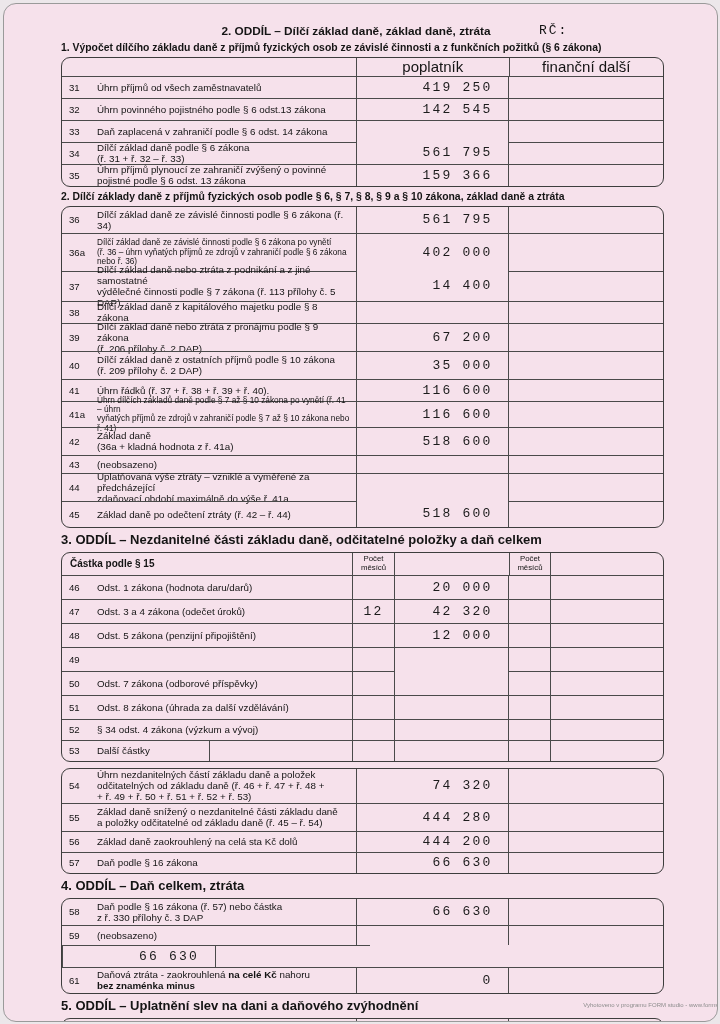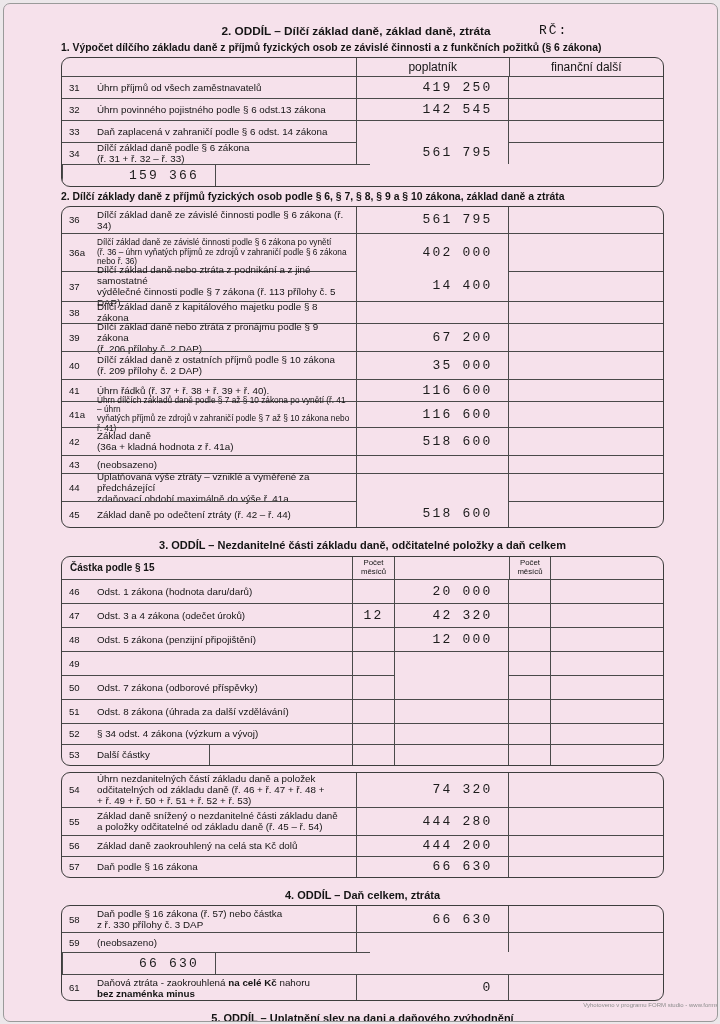--- a/index.html
+++ b/index.html
@@ -1,27 +1,27 @@
 <!DOCTYPE html>
 <html style="--bg: #f6e1eb; --line: #4a4a4a; --frame: #3d3d3d;"><head>
 <meta charset="utf-8">
 <style>
   html,body{margin:0;padding:0;background:#ece7ea;}
   .page{
     position:relative;width:713px;height:1017px;margin:3px;
     background:var(--bg,#f6e1eb);
-    border:1.5px solid #9a9a9a;border-radius:7px;overflow:hidden;
+    border:1.5px solid #9a9a9a;border-radius:13px;overflow:hidden;
     font-family:"Liberation Sans",sans-serif;color:#141414;
   }
   .content{position:relative;padding:20px 0 0 57px;width:603px;}
   .page-title{font-weight:bold;font-size:11.8px;text-align:center;width:470px;margin-left:60px;}
   .rc{position:absolute;left:535px;top:19px;font-family:"Liberation Mono",monospace;
       font-size:13px;letter-spacing:2px;}
   .sec-heading{font-weight:bold;font-size:10.4px;margin:4px 0 3px 0;line-height:1.15;}
-  .sec-heading.center{text-align:center;font-size:11px;margin:11px 0 4px 0;}
+  .sec-heading.center{text-align:left;font-size:13px;margin:5px 0 4px 0;}
   .tbl{border:1.7px solid var(--frame,#3d3d3d);border-radius:9px;overflow:hidden;background:transparent;}
   .tbl + .tbl{margin-top:6px;}
   .row{display:flex;width:100%;}
   .cell{box-sizing:border-box;}
   .row:not(:first-child) .cell{border-top:1px solid var(--line,#4a4a4a);}
   .cell.nt{border-top:none !important;}
   
   .c-label{width:295px;display:flex;align-items:center;}
   .c-val{width:153px;border-left:1px solid var(--line,#4a4a4a);}
   .c-fu{width:155px;border-left:1px solid var(--line,#4a4a4a);}
@@ -31,21 +31,21 @@
   .c-val3{width:115px;border-left:1px solid var(--line,#4a4a4a);}
   .c-fu3{width:113px;border-left:1px solid var(--line,#4a4a4a);}
   .num{width:27px;padding-left:7px;font-size:9.6px;flex:none;}
   .lab{flex:1;padding:2px 5px 2px 1px;font-size:9.8px;line-height:1.13;white-space:pre-line;}
   .lab.small{font-size:8.3px;}
   .lab b{font-weight:bold;}
   .mono{display:flex;align-items:center;justify-content:flex-end;padding-right:16px;
         font-family:"Liberation Mono",monospace;font-size:13px;letter-spacing:2.2px;
         white-space:nowrap;color:#1c1c1c;}
   .c-mes.mono,.c-mes2.mono{justify-content:center;padding-right:0;}
-  .hdr{display:flex;align-items:center;justify-content:center;font-size:12px;}
+  .hdr{display:flex;align-items:center;justify-content:center;font-size:15px;}
   .hdr.sm{font-size:7.8px;line-height:1.12;text-align:center;white-space:pre-line;}
   .hdr-left{display:flex;align-items:center;padding-left:8px;font-size:10px;font-weight:bold;}
   .lab53{width:112px;padding-left:1px;font-size:9.8px;display:flex;align-items:center;}
   .extra53{flex:1;align-self:stretch;border-left:1px solid var(--line,#4a4a4a);}
   .footer-note{position:absolute;right:-3px;bottom:13px;font-size:6px;color:#8d8d8d;white-space:nowrap;}
 </style>
 </head>
 <body>
 
 <div class="page">
@@ -89,20 +89,25 @@
       <div class="row" style="height:22px">
         <div class="cell c-label">
             <div class="num">34</div>
             <div class="lab">Dílčí základ daně podle § 6 zákona
 (ř. 31 + ř. 32 – ř. 33)</div>
           </div>
         <div class="cell c-val mono nt">561 795</div>
         <div class="cell c-fu mono"></div>
       </div>
       <div class="row" style="height:22px">
+        <div class="cell c-label">
+            <div class="num">35</div>
+            <div class="lab">Úhrn příjmů plynoucí ze zahraničí zvýšený o povinné
+pojistné podle § 6 odst. 13 zákona</div>
+          </div>
         <div class="cell c-val mono">159 366</div>
         <div class="cell c-fu mono"></div>
       </div>
     </div>
 
     <div class="sec-heading">2. Dílčí základy daně z příjmů fyzických osob podle § 6, § 7, § 8, § 9 a § 10 zákona, základ daně a ztráta</div>
 
     <div class="tbl t2">
       <div class="row" style="height:26px">
         <div class="cell c-label">

